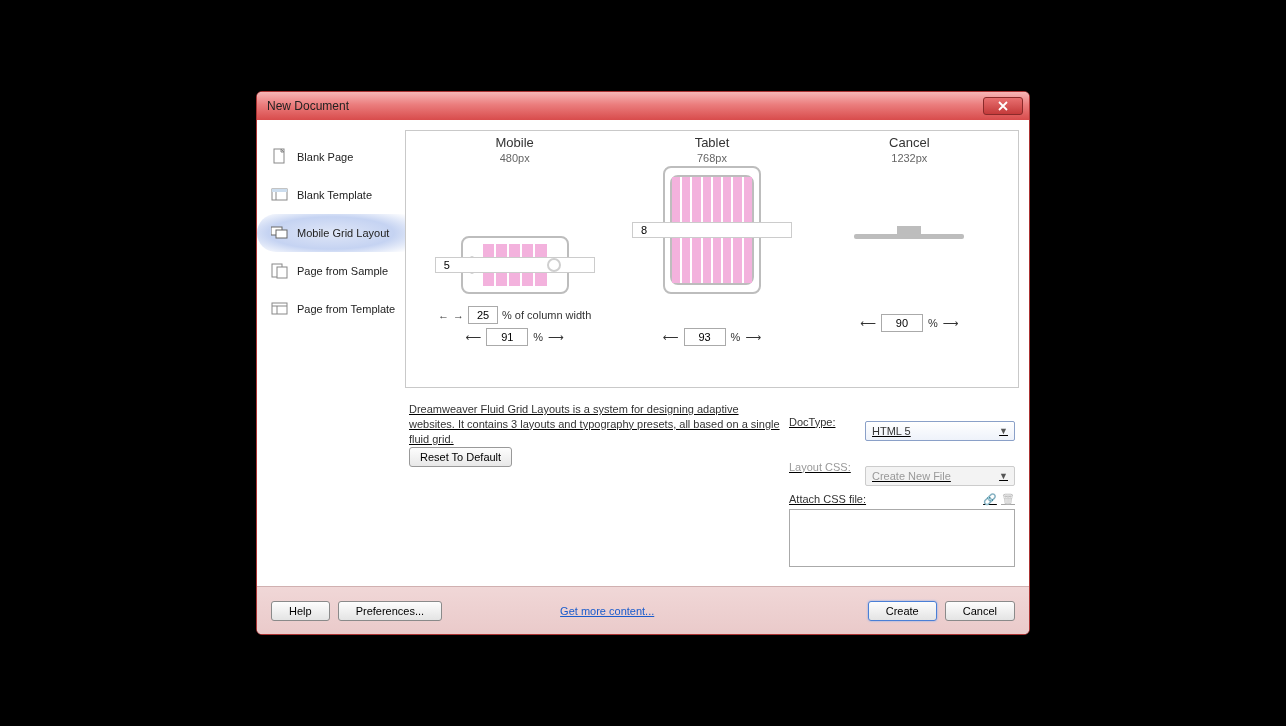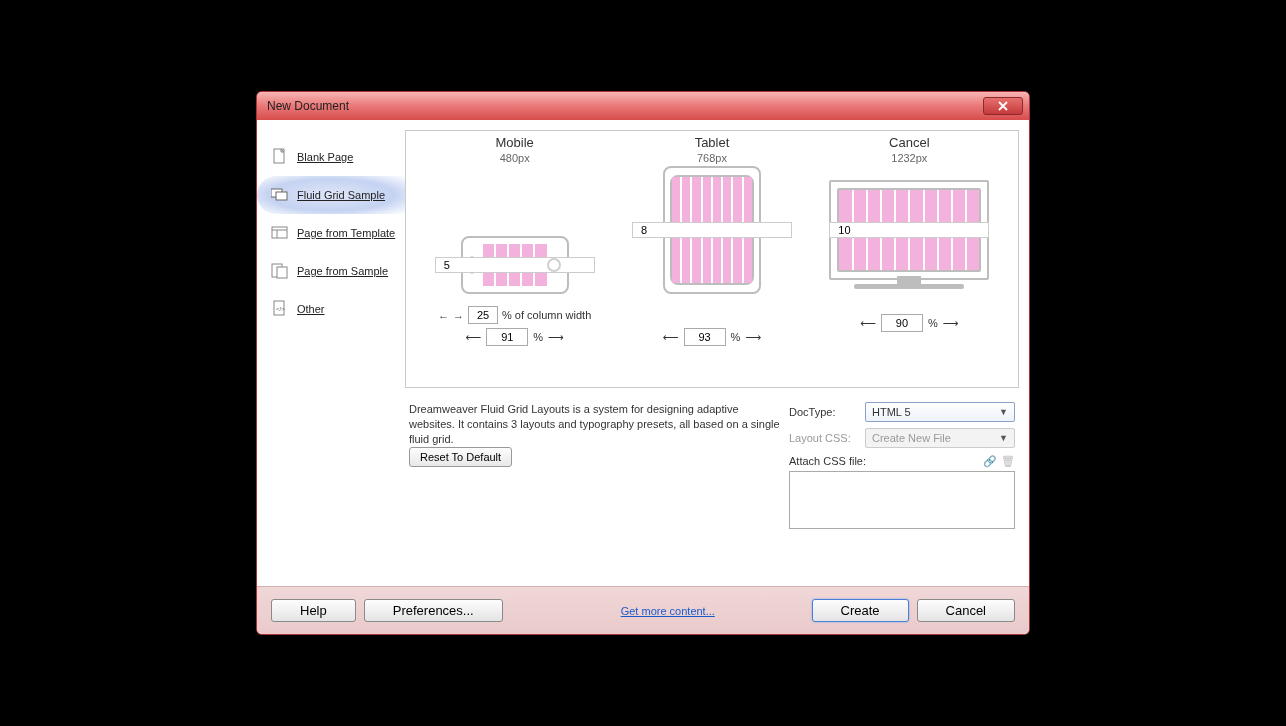--- a/index.html
+++ b/index.html
@@ -4,21 +4,21 @@
 <style>
 * { box-sizing: border-box; margin: 0; padding: 0; font-family: "Segoe UI", Tahoma, sans-serif; }
 body { background: #000; width: 1286px; height: 726px; display: flex; align-items: center; justify-content: center; }
 .dialog { width: 774px; height: 544px; background: linear-gradient(#fff,#fff); border: 1px solid #a33; border-radius: 6px; overflow: hidden; box-shadow: 0 0 10px rgba(0,0,0,.6); position: relative; }
 .titlebar { height: 28px; background: linear-gradient(to bottom,#f7b6b6 0%,#eb7d7d 45%,#d84c4c 100%); display: flex; align-items: center; padding: 0 6px; }
 .titlebar-text { font-size: 12px; color: #222; margin-left: 4px; }
 .close-btn { margin-left: auto; width: 40px; height: 18px; background: linear-gradient(#e87070,#c43a3a); border: 1px solid #8a2a2a; border-radius: 3px; display: flex; align-items: center; justify-content: center; color: #fff; font-size: 11px; font-weight: bold; }
 .close-btn svg { width: 10px; height: 10px; }
 .dialog-body { display: flex; height: 466px; background: #fff; position: relative; }
 .sidebar { width: 148px; padding-top: 18px; }
-.sidebar-item { display: flex; align-items: center; gap: 8px; padding: 10px 8px 10px 14px; font-size: 11px; color: #222; text-decoration: underline; }
+.sidebar-item { display: flex; align-items: center; gap: 8px; padding: 10px 8px 10px 14px; font-size: 11px; color: #222; }
 .sidebar-item.selected { background: radial-gradient(ellipse at center,#dfe6f7 0%,#c5d3f2 60%,rgba(255,255,255,0) 100%); border-radius: 20px 0 0 20px; }
 .sidebar-icon { width: 18px; height: 18px; flex-shrink: 0; }
 .main { flex: 1; padding: 10px 10px 0 0; display: flex; flex-direction: column; }
 .preview { border: 1px solid #c9c9c9; height: 258px; display: flex; justify-content: space-around; padding: 4px 10px 10px; }
 .device { display: flex; flex-direction: column; align-items: center; flex: 1; }
 .device-title { font-size: 13px; color: #333; margin-bottom: 2px; }
 .device-sub { font-size: 11px; color: #666; margin-bottom: 10px; }
 .device-drawing { height: 120px; display: flex; align-items: flex-end; justify-content: center; margin-bottom: 8px; position: relative; }
 
 .phone { width: 108px; height: 58px; border: 2px solid #bdbdbd; border-radius: 8px; display: flex; align-items: center; justify-content: center; position: relative; }
@@ -34,36 +34,36 @@
 .stripes.mobile { width: 64px; height: 42px; }
 .stripes.tablet { width: 84px; height: 110px; }
 .stripes.desktop { width: 144px; height: 84px; }
 .stripe { flex:1; background:#f3b2dd; }
 .col-badge { position:absolute; top:50%; left:50%; transform:translate(-50%,-50%); background:#fff; border:1px solid #ccc; font-size:11px; padding:1px 8px; }
 .row-below { display:flex; align-items:center; gap:4px; font-size:11px; color:#333; margin-top:4px; }
 .row-below input { width:30px; font-size:11px; text-align:center; border:1px solid #aaa; height:18px; }
 .arrow { font-family: Arial; }
 .width-row { display:flex; align-items:center; gap:5px; font-size:11px; color:#333; margin-top:4px; }
 .width-row input { width:42px; font-size:11px; text-align:center; border:1px solid #aaa; height:18px; }
-.info-row { display:flex; padding: 14px 4px 0 4px; gap: 8px; }
+.info-row { display:flex; padding: 14px 4px 0 4px; gap: 8px; text-decoration: underline; }
 .desc { flex:1; font-size:11px; color:#333; line-height:1.35; }
 .reset-btn { margin-top:0; font-size:11px; padding:3px 10px; border:1px solid #999; background:linear-gradient(#fdfdfd,#e8e8e8); border-radius:3px; }
 .right-col { width: 226px; font-size:11px; color:#333; }
 .form-row { display:flex; align-items:center; margin-bottom:6px; gap:6px; }
 .form-row label { width:70px; }
 .form-row.disabled { color:#999; }
-.select { flex:1; border:1px solid #8aa0c8; border-radius:2px; height:20px; background:linear-gradient(#fff,#eef2fa); display:flex; align-items:center; padding:0 6px; justify-content:space-between; font-size:11px; }
+.select { flex:1; border:1px solid #8aa0c8; border-radius:2px; height:20px; background:linear-gradient(#fff,#eef2fa); display:flex; align-items:center; padding:0 6px; justify-content:space-between; font-size:11px;margin-top:19px; }
 .select.disabled { border-color:#ccc; background:#f3f3f3; color:#999; }
 .select .chev { font-size:9px; color:#555; }
 .attach-row { display:flex; align-items:center; justify-content:space-between; margin-top:4px; }
 .attach-icons { display:flex; gap:4px; }
 .attach-icons span { width:14px; height:14px; display:flex; align-items:center; justify-content:center; }
 .css-list { border:1px solid #aaa; height:58px; margin-top:3px; background:#fff; }
 .footer { position:absolute; left:0; right:0; bottom:0; height:48px; background:linear-gradient(#f0d7d7,#eacaca); border-top:1px solid #d0b0b0; display:flex; align-items:center; padding:0 14px; gap:8px; }
-.btn { font-size:13px; padding:3px 28px; border:1px solid #8a8a8a; background:linear-gradient(#fdfdfd,#e4e4e4); border-radius:3px; min-width:58px; }
+.btn { font-size:11px; padding:3px 17px; border:1px solid #8a8a8a; background:linear-gradient(#fdfdfd,#e4e4e4); border-radius:3px; min-width:58px; }
 .btn.primary { border:1px solid #4a7fd6; box-shadow:0 0 2px #6fa3f0; }
 .link { color:#1a5bcc; font-size:11px; text-decoration:underline; margin-left:110px; }
 .spacer { flex:1; }
 </style>
 </head>
 <body>
 
 <div class="dialog">
   <div class="titlebar">
     <span class="titlebar-text">New Document</span>
@@ -76,48 +76,49 @@
 
   <div class="dialog-body">
     <div class="sidebar">
       <div class="sidebar-item">
         <svg class="sidebar-icon" viewBox="0 0 18 18">
             <rect x="3" y="1" width="10" height="14" fill="#fff" stroke="#888"></rect>
             <path d="M10 1 L13 4 L10 4 Z" fill="#ddd" stroke="#888"></path>
           </svg>
         <span>Blank Page</span>
       </div>
+      <div class="sidebar-item">
+        <svg class="sidebar-icon" viewBox="0 0 18 18">
+            <rect x="1" y="3" width="15" height="11" fill="#fff" stroke="#888"></rect>
+            <rect x="1" y="3" width="15" height="3" fill="#cde"></rect>
+            <line x1="5" y1="6" x2="5" y2="14" stroke="#888"></line>
+          </svg>
+        <span>Blank Template</span>
+      </div>
       <div class="sidebar-item selected">
         <svg class="sidebar-icon" viewBox="0 0 18 18">
             <rect x="0" y="3" width="11" height="8" fill="#fff" stroke="#666"></rect>
             <rect x="5" y="6" width="11" height="8" fill="#fff" stroke="#666"></rect>
           </svg>
-        <span>Fluid Grid Sample</span>
+        <span>Mobile Grid Layout</span>
+      </div>
+      <div class="sidebar-item">
+        <svg class="sidebar-icon" viewBox="0 0 18 18">
+            <rect x="1" y="2" width="10" height="13" fill="#fff" stroke="#888"></rect>
+            <rect x="6" y="5" width="10" height="11" fill="#fff" stroke="#888"></rect>
+          </svg>
+        <span>Page from Sample</span>
       </div>
       <div class="sidebar-item">
         <svg class="sidebar-icon" viewBox="0 0 18 18">
             <rect x="1" y="3" width="15" height="11" fill="#fff" stroke="#888"></rect>
             <line x1="1" y1="6" x2="16" y2="6" stroke="#888"></line>
             <line x1="6" y1="6" x2="6" y2="14" stroke="#888"></line>
           </svg>
         <span>Page from Template</span>
-      </div>
-      <div class="sidebar-item">
-        <svg class="sidebar-icon" viewBox="0 0 18 18">
-            <rect x="1" y="2" width="10" height="13" fill="#fff" stroke="#888"></rect>
-            <rect x="6" y="5" width="10" height="11" fill="#fff" stroke="#888"></rect>
-          </svg>
-        <span>Page from Sample</span>
-      </div>
-      <div class="sidebar-item">
-        <svg class="sidebar-icon" viewBox="0 0 18 18">
-            <rect x="3" y="1" width="10" height="14" fill="#fff" stroke="#888"></rect>
-            <text x="5" y="11" font-size="6" fill="#666">&lt;/&gt;</text>
-          </svg>
-        <span>Other</span>
       </div>
     </div>
 
     <div class="main">
       <div class="preview">
 
         <div class="device">
           <div class="device-title">Mobile</div>
           <div class="device-sub">480px</div>
           <div class="device-drawing">
@@ -170,35 +171,20 @@
             <input value="93" style="">
             <span>%</span>
             <span class="arrow">⟶</span>
           </div>
         </div>
 
         <div class="device">
           <div class="device-title">Cancel</div>
           <div class="device-sub">1232px</div>
           <div class="device-drawing" style="flex-direction:column;align-items:center">
-            <div class="desktop">
-              <div class="stripes desktop">
-                <div class="stripe"></div>
-                  <div class="stripe"></div>
-                  <div class="stripe"></div>
-                  <div class="stripe"></div>
-                  <div class="stripe"></div>
-                  <div class="stripe"></div>
-                  <div class="stripe"></div>
-                  <div class="stripe"></div>
-                  <div class="stripe"></div>
-                  <div class="stripe"></div>
-                <input class="col-badge" value="10" style="">
-              </div>
-            </div>
             <div class="desktop-stand"></div>
           </div>
           <div style="height:8px"></div>
           <div class="width-row">
             <span class="arrow">⟵</span>
             <input value="90" style="">
             <span>%</span>
             <span class="arrow">⟶</span>
           </div>
         </div>

